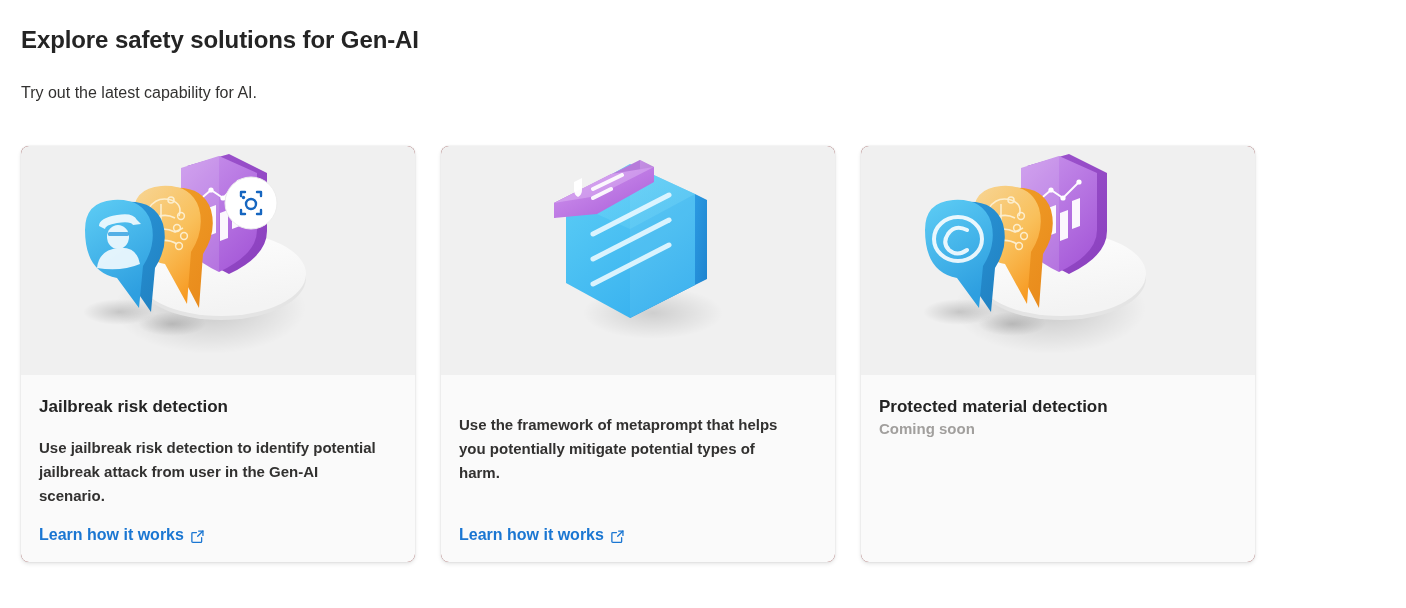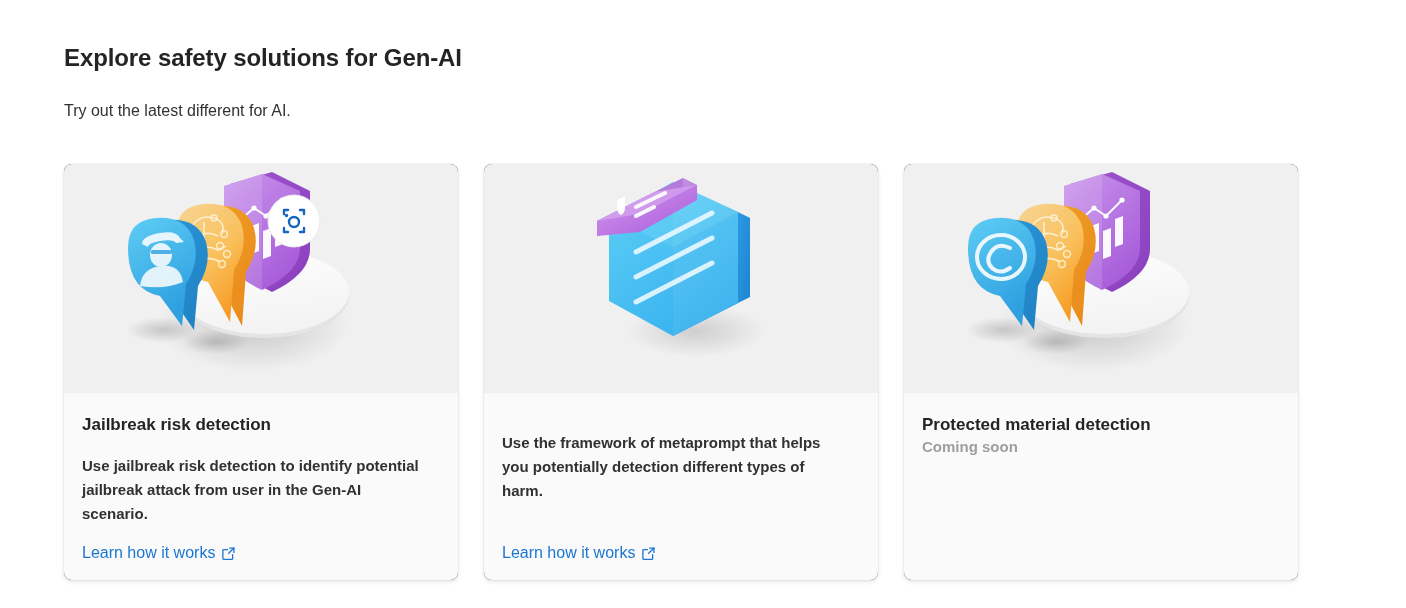--- a/index.html
+++ b/index.html
@@ -10,23 +10,22 @@
   body {
     width: 1406px;
     height: 608px;
     font-family: "Liberation Sans", "DejaVu Sans", sans-serif;
     color: #242424;
     overflow: hidden;
     position: relative;
   }
 
   .page {
-    padding: 24px 0 0 64px;
+    padding: 24px 0 0 21px;
     box-sizing: border-box;
-    margin-top: 18px;
   }
 
   .page-title {
     font-size: 24px;
     font-weight: 700;
     letter-spacing: -0.1px;
     color: #242424;
     margin: 0;
     line-height: 32px;
   }
@@ -97,24 +96,25 @@
     max-width: 340px;
   }
 
   .card-link {
     margin-top: auto;
     padding-top: 18px;
     font-size: 16px;
     color: #1a76d2;
     text-decoration: none;
     display: inline-flex;
-    align-items: center;
+    align-items: flex-end;
     gap: 6px;
     cursor: pointer;
     width: fit-content;
+    font-weight: bold;
   }
   .ext-icon { display: inline-block; line-height: 0; }
 
   
   .iso-scene {
     position: absolute;
     left: 0; top: 0;
     width: 394px;
     height: 229px;
   }
@@ -126,21 +126,21 @@
     width: 394px;
     height: 229px;
   }
 </style>
 </head>
 <body>
 
 <div class="page">
 
   <h1 class="page-title">Explore safety solutions for Gen-AI</h1>
-  <p class="page-subtitle">Try out the latest different for AI.</p>
+  <p class="page-subtitle">Try out the latest capability for AI.</p>
 
   <div class="cards">
 
     <div class="card">
       <div class="card-media">
         <div class="iso-scene">
           <svg width="394" height="229" viewBox="0 0 394 229" xmlns="http://www.w3.org/2000/svg">
             <defs>
               <linearGradient id="g1-blue" x1="0" y1="0" x2="0.4" y2="1">
                 <stop offset="0" stop-color="#5ecdf5"></stop>
@@ -325,21 +325,21 @@
               <g stroke="#ffffff" stroke-width="4" stroke-linecap="round" opacity="0.92">
                 <path d="M152 43 L181 29"></path>
                 <path d="M152 52 L170 43"></path>
               </g>
             </g>
           </svg>
         </div>
       </div>
 
       <div class="card-body">
-        <p class="card-desc">Use the framework of metaprompt that helps you potentially detection different types of harm.</p>
+        <p class="card-desc">Use the framework of metaprompt that helps you potentially mitigate potential types of harm.</p>
         <a class="card-link" href="#">
           <span>Learn how it works</span>
           <span class="ext-icon">
             <svg width="15" height="15" viewBox="0 0 16 16" fill="none" stroke="#1a76d2" stroke-width="1.4" stroke-linecap="round" stroke-linejoin="round">
               <path d="M9.2 2.2 H13.8 V6.8"></path>
               <path d="M13.8 2.2 L8.2 7.8"></path>
               <path d="M12.4 9.3 V13.3 A0.9 0.9 0 0 1 11.5 14.2 H2.9 A0.9 0.9 0 0 1 2 13.3 V4.7 A0.9 0.9 0 0 1 2.9 3.8 H6.9"></path>
             </svg>
           </span>
         </a>

